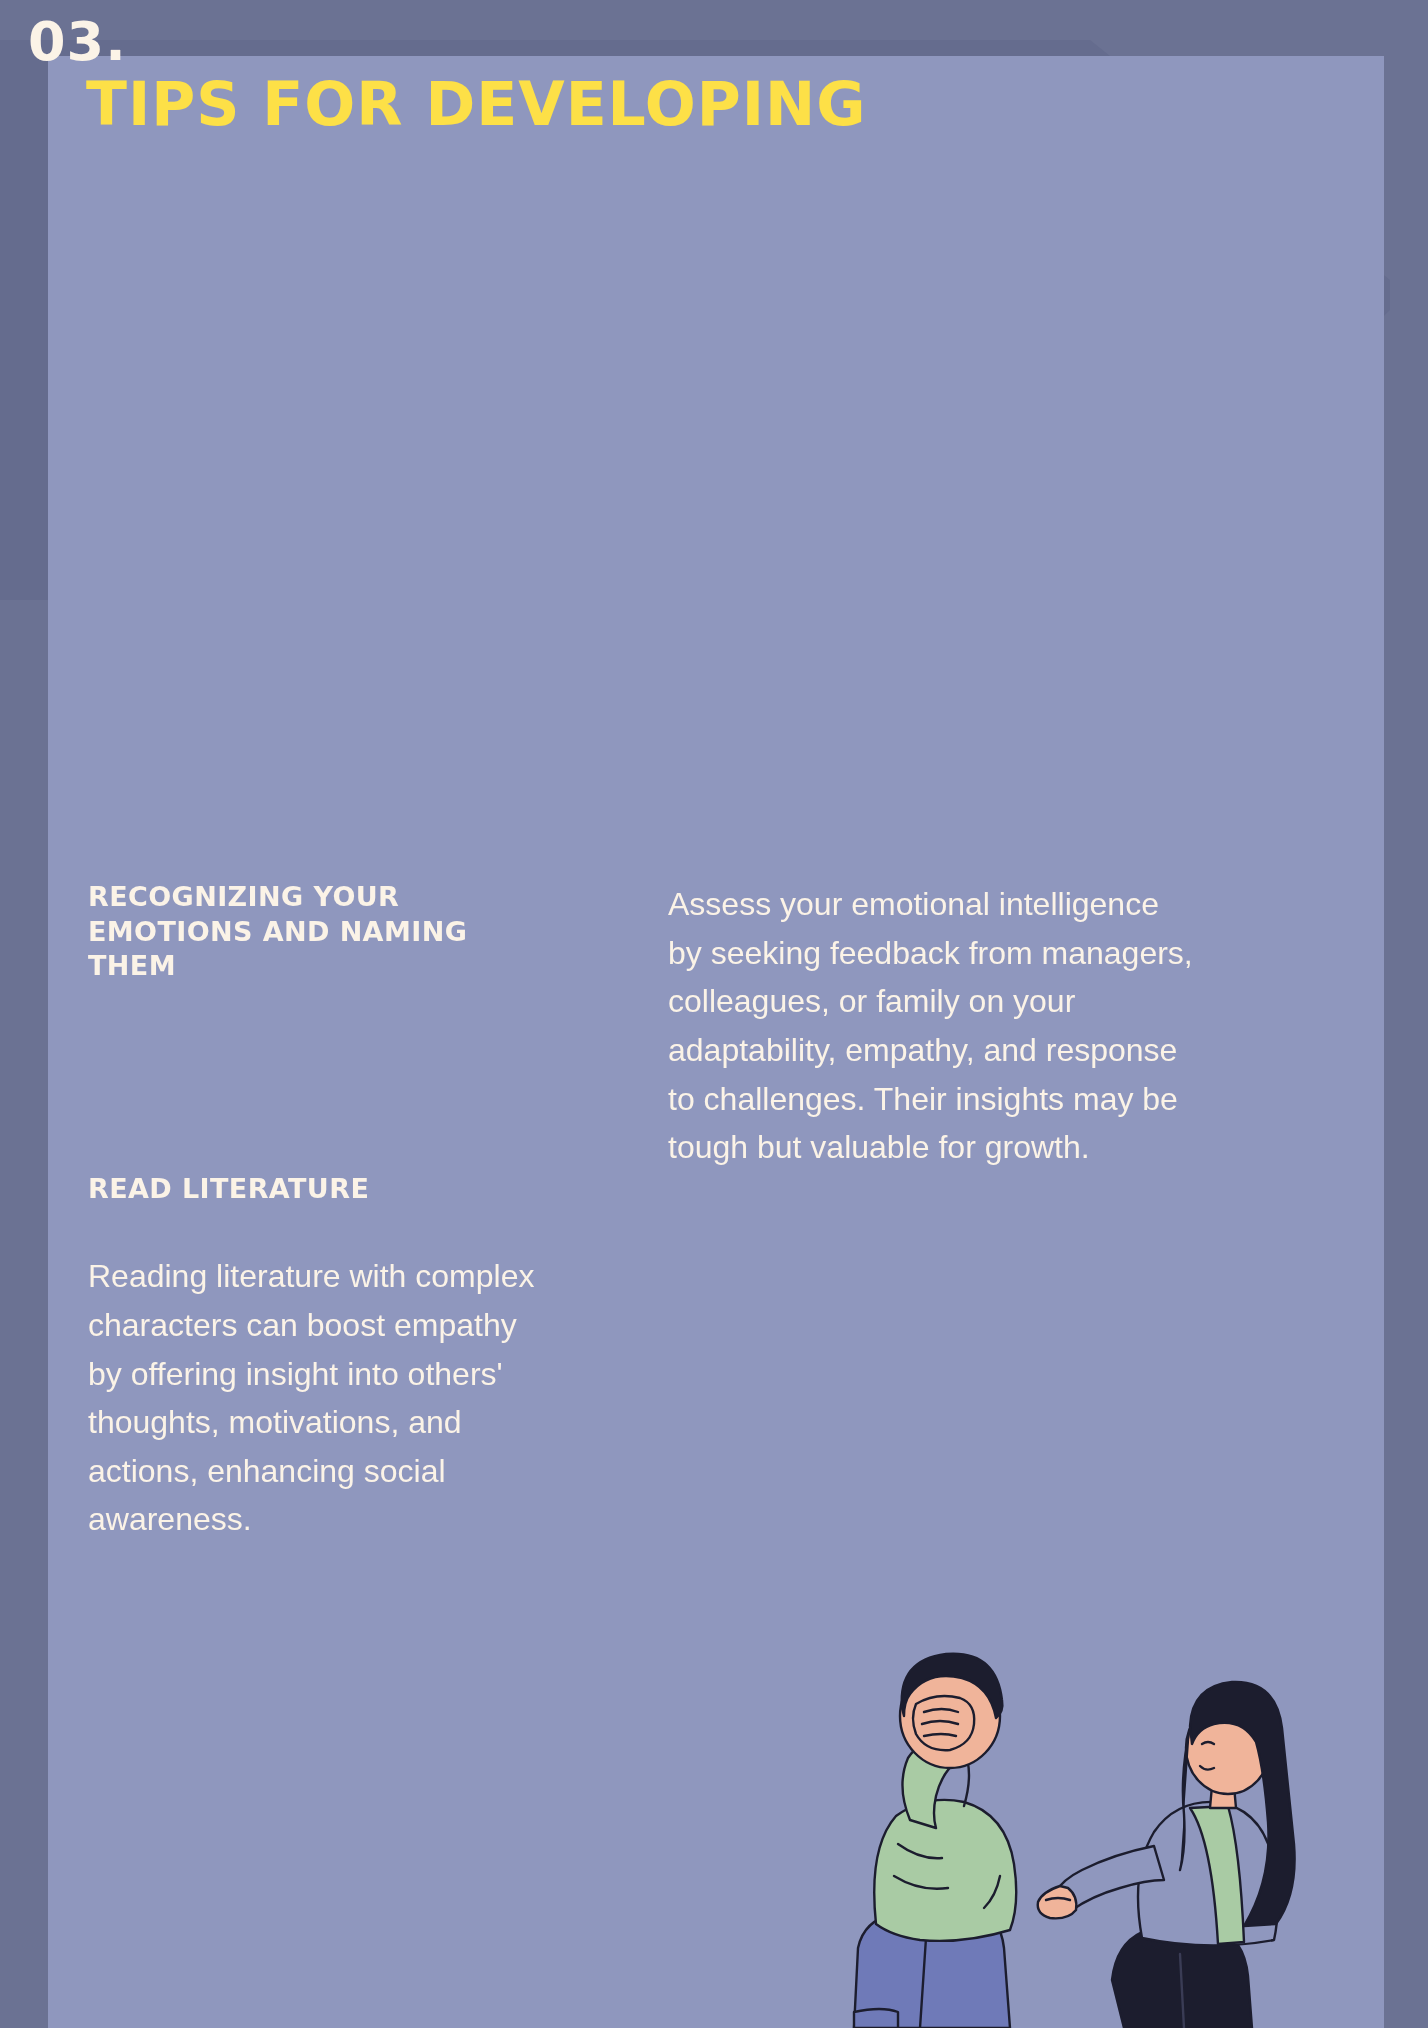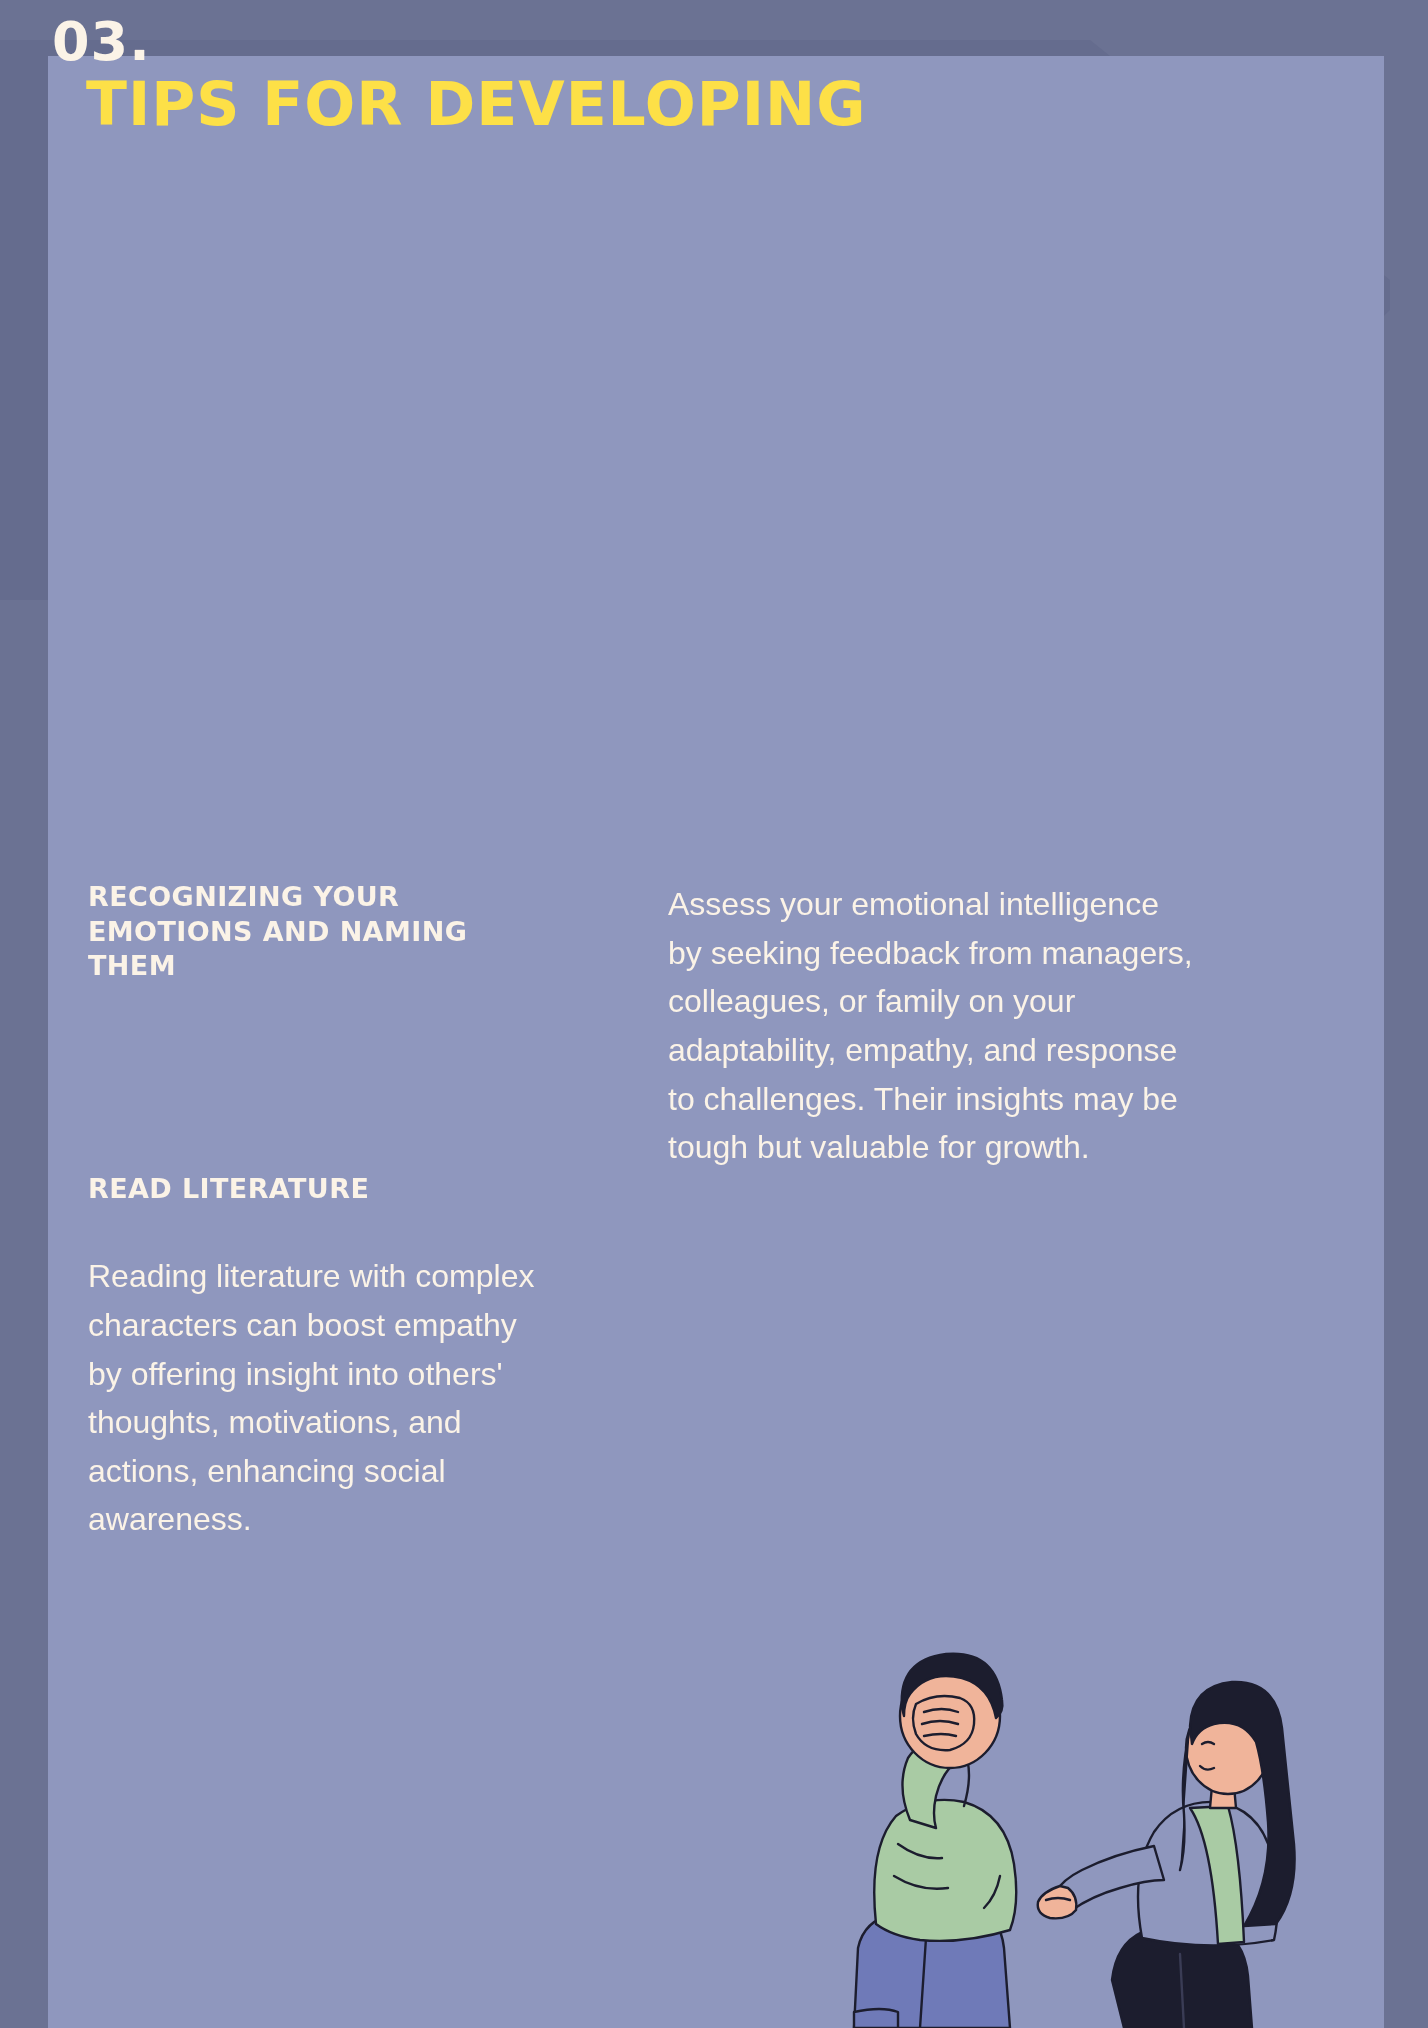--- a/index.html
+++ b/index.html
@@ -40,21 +40,21 @@
     top: 56px;
     width: 1336px;
     height: 1972px;
     background: #8f97be;
     z-index: 2;
   }
 
   
   .section-number {
     position: absolute;
-    left: 52px;
+    left: 28px;
     top: 10px;
     font-size: 54px;
     font-weight: 800;
     letter-spacing: 1px;
     color: #fbf3e7;
     z-index: 6;
     font-family: "DejaVu Sans", sans-serif;
   }
   .title {
     position: absolute;

